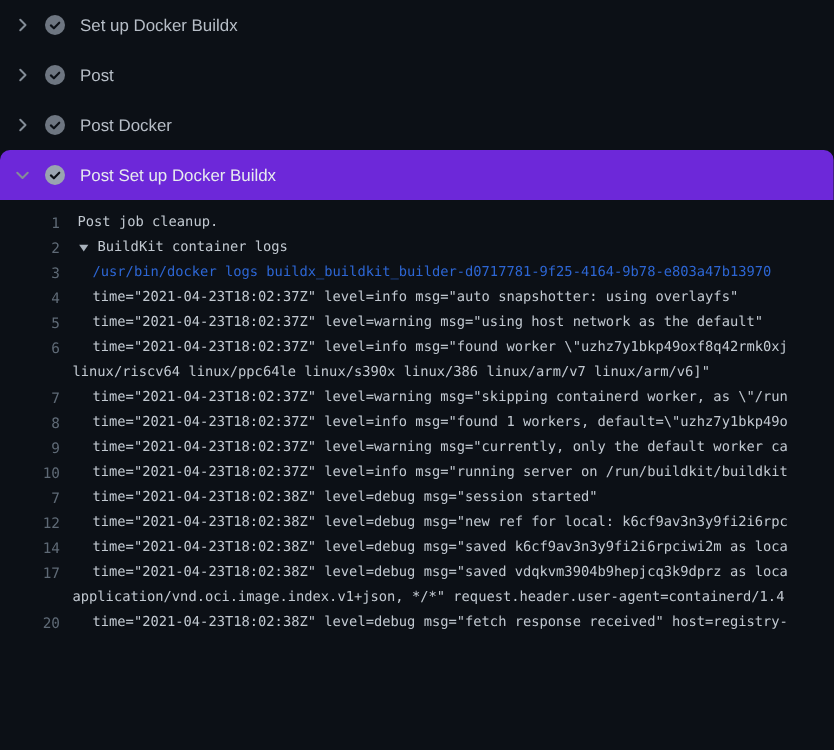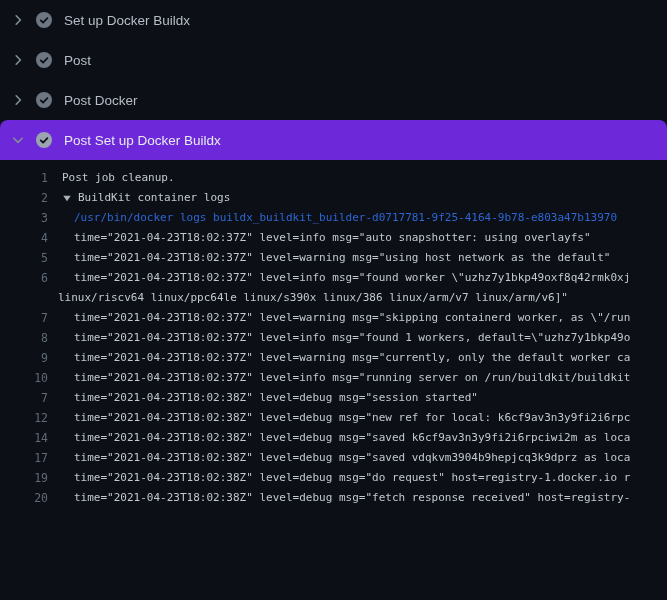--- a/index.html
+++ b/index.html
@@ -190,26 +190,26 @@
 
 
 
   <div class="log-line grp">
     <span class="ln">17</span>
     
     <span class="lt">time="2021-04-23T18:02:38Z" level=debug msg="saved vdqkvm3904b9hepjcq3k9dprz as loca</span>
   </div>
 
 
-  <div class="log-line grp">
-    <span class="ln">19</span>
-    
-    <span class="lt">time="2021-04-23T18:02:38Z" level=debug msg="do request" host=registry-1.docker.io r</span>
-  </div>
-
+
+  <div class="log-line cont">
+    <span class="ln"></span>
+    
+    <span class="lt">application/vnd.oci.image.index.v1+json, */*" request.header.user-agent=containerd/1.4</span>
+  </div>
 
   <div class="log-line grp">
     <span class="ln">20</span>
     
     <span class="lt">time="2021-04-23T18:02:38Z" level=debug msg="fetch response received" host=registry-</span>
   </div>
 </div>
 </div>
 
 </body></html>

